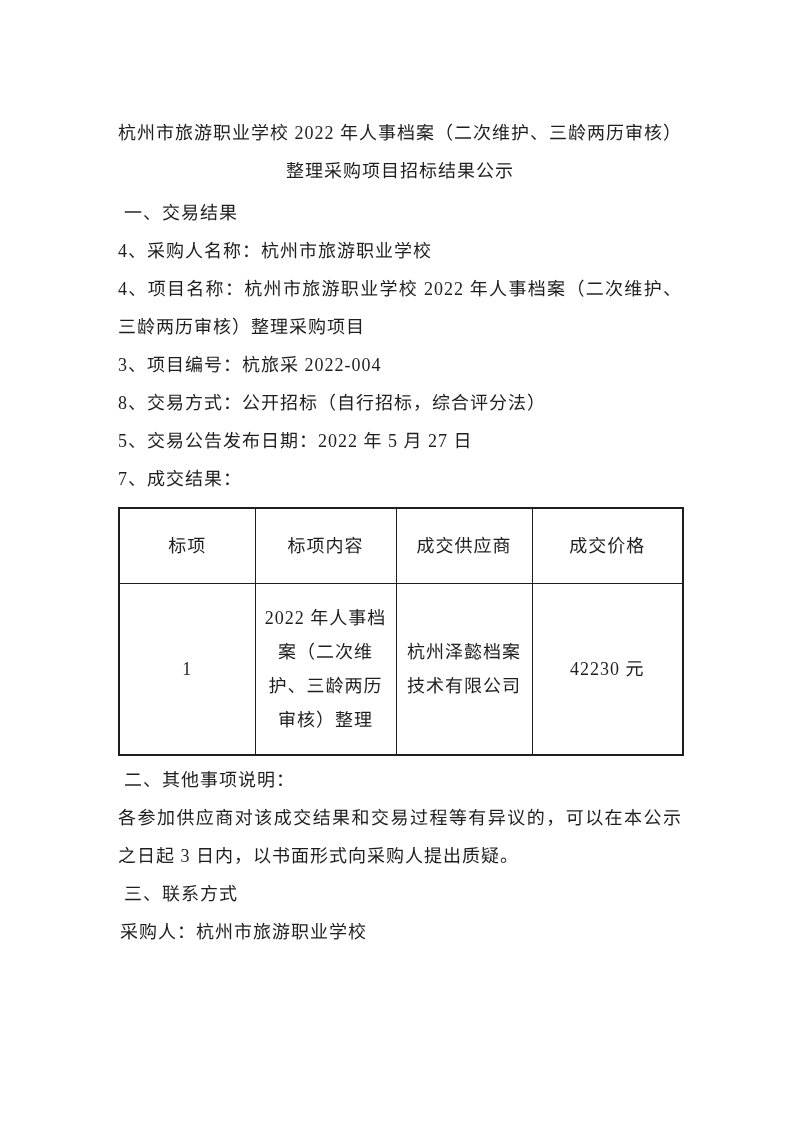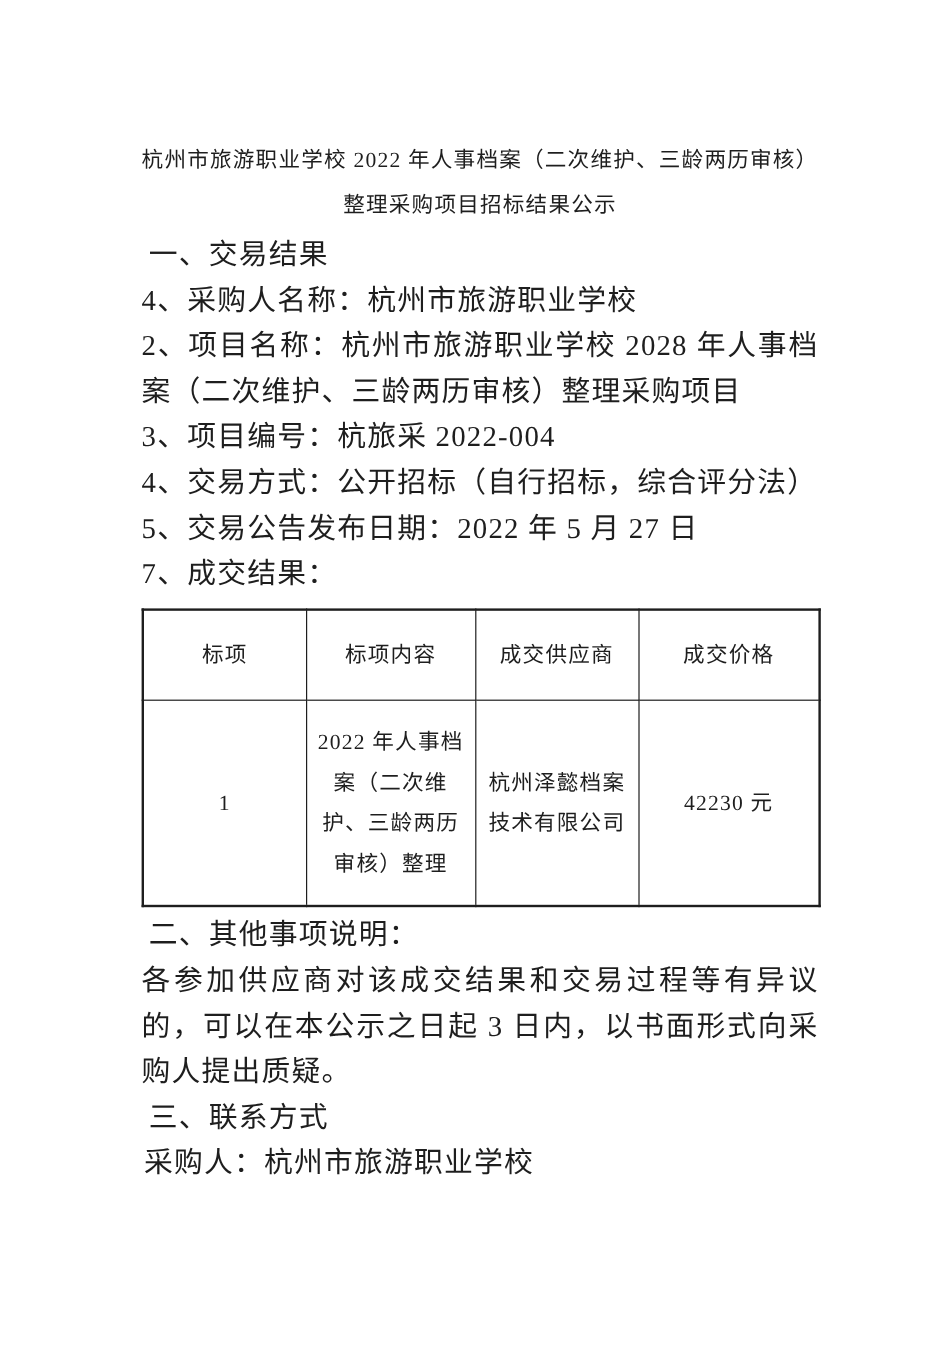--- a/index.html
+++ b/index.html
@@ -29,21 +29,21 @@
     text-align: center;
     letter-spacing: 1px;
     line-height: 38px;
   }
   .doc-title .tline {
     display: block;
     white-space: nowrap;
   }
   p {
     margin: 0;
-    font-size: 24px;
+    font-size: 18px;
     letter-spacing: 1px;
     line-height: 38px;
   }
   .sec-heading {
     padding-left: 6px;
   }
   .wrap-just {
     text-align: justify;
   }
   .contact-line {
@@ -88,23 +88,23 @@
 <div class="page">
 
   <h1 class="doc-title">
     <span class="tline">杭州市旅游职业学校 2022 年人事档案（二次维护、三龄两历审核）</span>
     <span class="tline">整理采购项目招标结果公示</span>
   </h1>
 
   <p class="sec-heading">一、交易结果</p>
 
   <p class="list-item">4、采购人名称：杭州市旅游职业学校</p>
-  <p class="list-item wrap-just">2、项目名称：杭州市旅游职业学校 2028 年人事档案（二次维护、三龄两历审核）整理采购项目</p>
+  <p class="list-item wrap-just">4、项目名称：杭州市旅游职业学校 2022 年人事档案（二次维护、三龄两历审核）整理采购项目</p>
   <p class="list-item">3、项目编号：杭旅采 2022-004</p>
-  <p class="list-item">4、交易方式：公开招标（自行招标，综合评分法）</p>
+  <p class="list-item">8、交易方式：公开招标（自行招标，综合评分法）</p>
   <p class="list-item">5、交易公告发布日期：2022 年 5 月 27 日</p>
   <p class="list-item">7、成交结果：</p>
 
   <table class="result-table">
     <colgroup>
       <col class="c1">
         <col class="c2">
         <col class="c3">
         <col class="c4">
     </colgroup>

